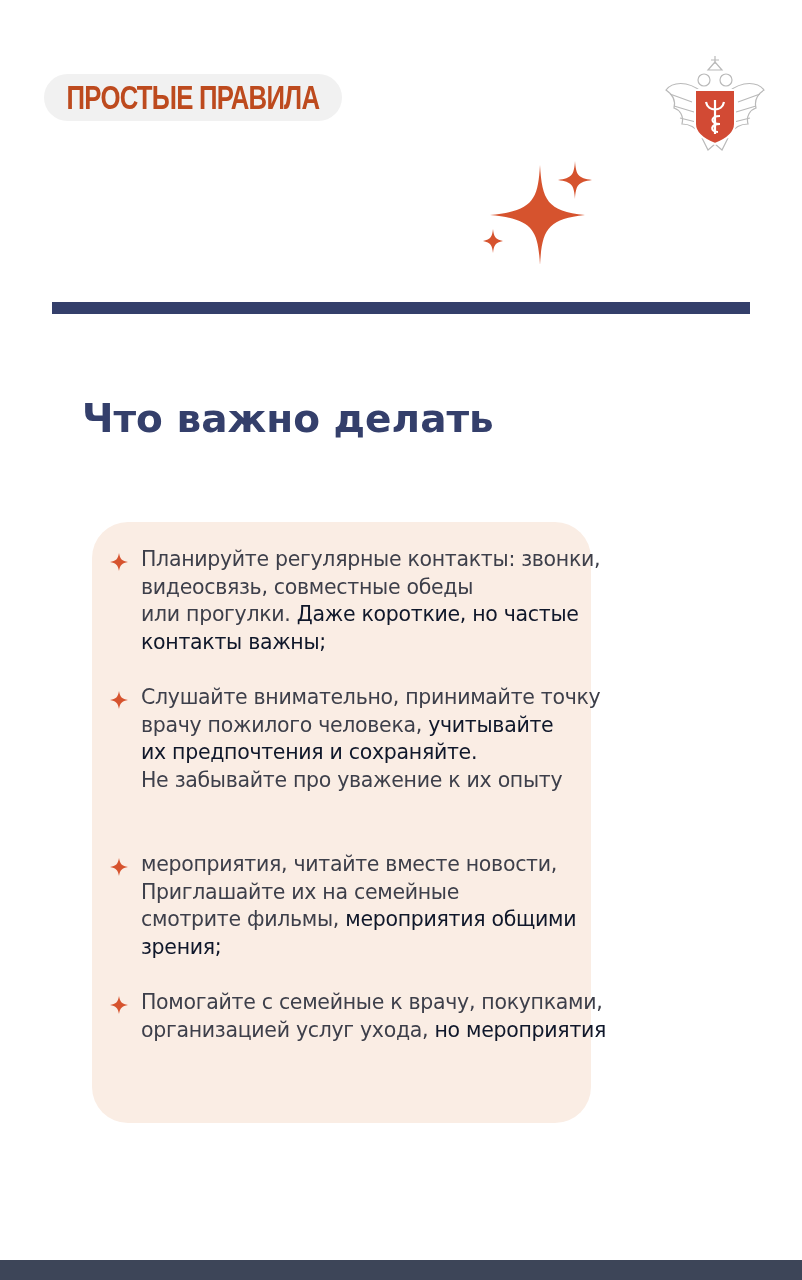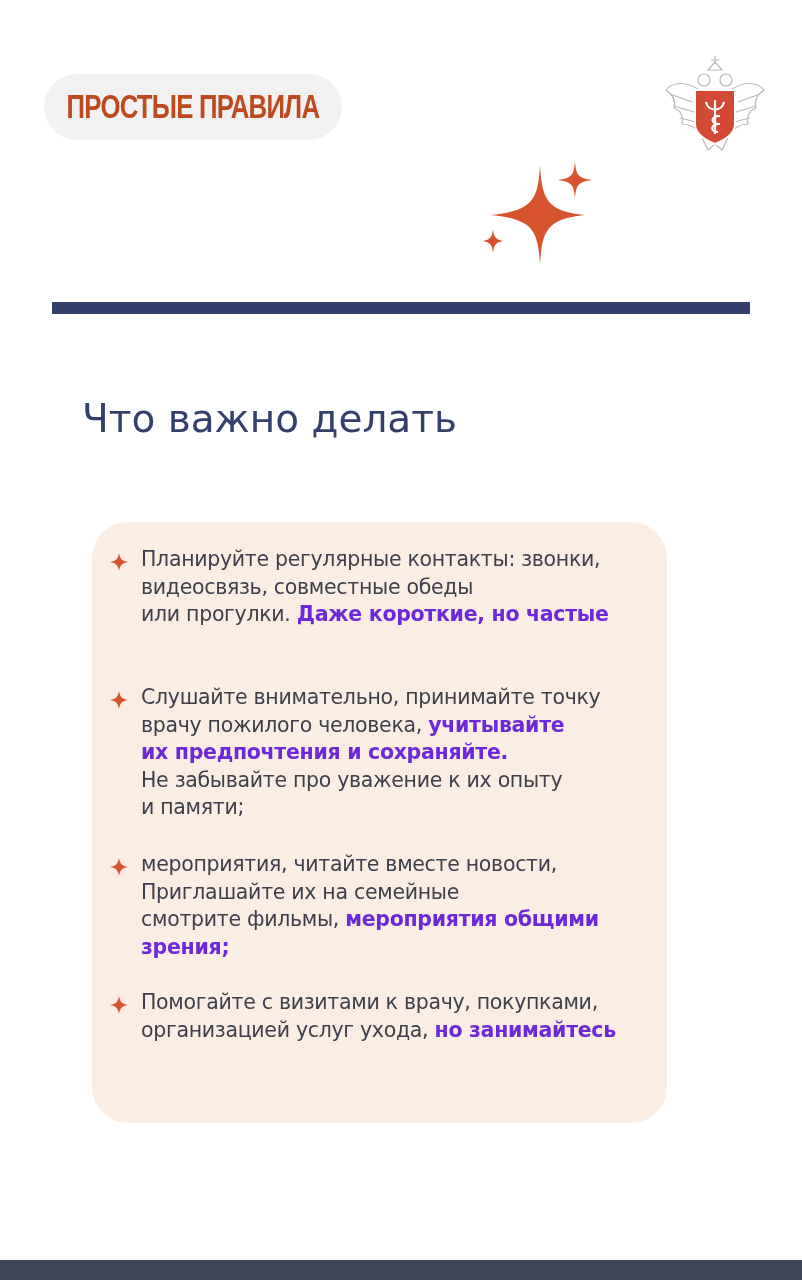--- a/index.html
+++ b/index.html
@@ -2,50 +2,50 @@
 <html><head>
 <meta charset="utf-8">
 <style>
   html, body { margin: 0; padding: 0; }
   body {
     width: 802px; height: 1280px; position: relative; overflow: hidden;
     background: #ffffff;
     font-family: "DejaVu Sans", sans-serif;
   }
   .badge {
-    position: absolute; left: 44px; top: 74px; width: 298px; height: 66px;
+    position: absolute; left: 44px; top: 74px; width: 298px; height: 47px;
     background: #f1f1f1; border-radius: 33px;
     display: flex; align-items: center; justify-content: center;
   }
   .badge span {
     font-family: "Liberation Sans", sans-serif; font-weight: 700;
     font-size: 33px; color: #bd4a1e; letter-spacing: -1px;
     transform: scaleX(0.78); transform-origin: center; white-space: nowrap;
     display: inline-block;
   }
   .emblem { position: absolute; left: 662px; top: 50px; width: 106px; height: 110px; }
   .sparkles { position: absolute; left: 475px; top: 155px; width: 135px; height: 120px; }
   .divider { position: absolute; left: 52px; top: 302px; width: 698px; height: 12px; background: #343f6b; }
   .title {
     position: absolute; left: 82px; top: 396px;
-    font-family: "DejaVu Sans", sans-serif; font-weight: 400; font-size: 39px;
+    font-family: "DejaVu Sans", sans-serif; font-weight: 700; font-size: 39px;
     color: #343f6b; letter-spacing: 0px; white-space: nowrap;
   }
   .card {
-    position: absolute; left: 92px; top: 522px; width: 575px; height: 601px;
+    position: absolute; left: 92px; top: 522px; width: 499px; height: 601px;
     background: #faede4; border-radius: 36px;
   }
   .item { position: absolute; left: 0; width: 620px; }
   .marker { position: absolute; left: 17px; width: 20px; height: 20px; }
   .text {
     position: absolute; left: 49px; width: 560px;
     font-family: "DejaVu Sans", sans-serif; font-size: 20.5px; line-height: 27.5px;
     color: #3d3f4a; letter-spacing: -0.3px;
   }
-  .hl { color: #6d28d9; font-weight: 700; }
+  .hl { color: #0f172a; font-weight: 400; }
   .footer { position: absolute; left: 0; top: 1260px; width: 802px; height: 20px; background: #3d4558; }
 </style>
 </head>
 <body>
 
 <div class="badge">
   <span>ПРОСТЫЕ ПРАВИЛА</span>
 </div>
 
 <svg class="emblem" viewBox="0 0 106 110">
@@ -81,53 +81,53 @@
 <div class="card">
 
   <div class="item" style="top:24px;">
     <svg class="marker" style="top:6px;" viewBox="0 0 20 20">
       <path d="M10 1 C11 7 13 9 19 10 C13 11 11 13 10 19 C9 13 7 11 1 10 C7 9 9 7 10 1 Z" fill="#d6532e"></path>
     </svg>
     <div class="text">
       <div><span>Планируйте регулярные контакты: звонки,</span></div>
       <div><span>видеосвязь, совместные обеды</span></div>
       <div><span>или прогулки. </span><span class="hl">Даже короткие, но частые</span></div>
+      <div><span class="hl">контакты важны;</span></div>
     </div>
   </div>
 
   <div class="item" style="top:162px;">
     <svg class="marker" style="top:6px;" viewBox="0 0 20 20">
       <path d="M10 1 C11 7 13 9 19 10 C13 11 11 13 10 19 C9 13 7 11 1 10 C7 9 9 7 10 1 Z" fill="#d6532e"></path>
     </svg>
     <div class="text">
       <div><span>Слушайте внимательно, принимайте точку</span></div>
       <div><span>врачу пожилого человека, </span><span class="hl">учитывайте</span></div>
       <div><span class="hl">их предпочтения и сохраняйте.</span></div>
       <div><span>Не забывайте про уважение к их опыту</span></div>
-      <div><span>и памяти;</span></div>
     </div>
   </div>
 
   <div class="item" style="top:329px;">
     <svg class="marker" style="top:6px;" viewBox="0 0 20 20">
       <path d="M10 1 C11 7 13 9 19 10 C13 11 11 13 10 19 C9 13 7 11 1 10 C7 9 9 7 10 1 Z" fill="#d6532e"></path>
     </svg>
     <div class="text">
       <div><span>мероприятия, читайте вместе новости,</span></div>
       <div><span>Приглашайте их на семейные</span></div>
       <div><span>смотрите фильмы, </span><span class="hl">мероприятия общими</span></div>
       <div><span class="hl">зрения;</span></div>
     </div>
   </div>
 
   <div class="item" style="top:467px;">
     <svg class="marker" style="top:6px;" viewBox="0 0 20 20">
       <path d="M10 1 C11 7 13 9 19 10 C13 11 11 13 10 19 C9 13 7 11 1 10 C7 9 9 7 10 1 Z" fill="#d6532e"></path>
     </svg>
     <div class="text">
-      <div><span>Помогайте с визитами к врачу, покупками,</span></div>
-      <div><span>организацией услуг ухода, </span><span class="hl">но занимайтесь</span></div>
+      <div><span>Помогайте с семейные к врачу, покупками,</span></div>
+      <div><span>организацией услуг ухода, </span><span class="hl">но мероприятия</span></div>
     </div>
   </div>
 
 </div>
 
 <div class="footer"></div>
 
 </body></html>

